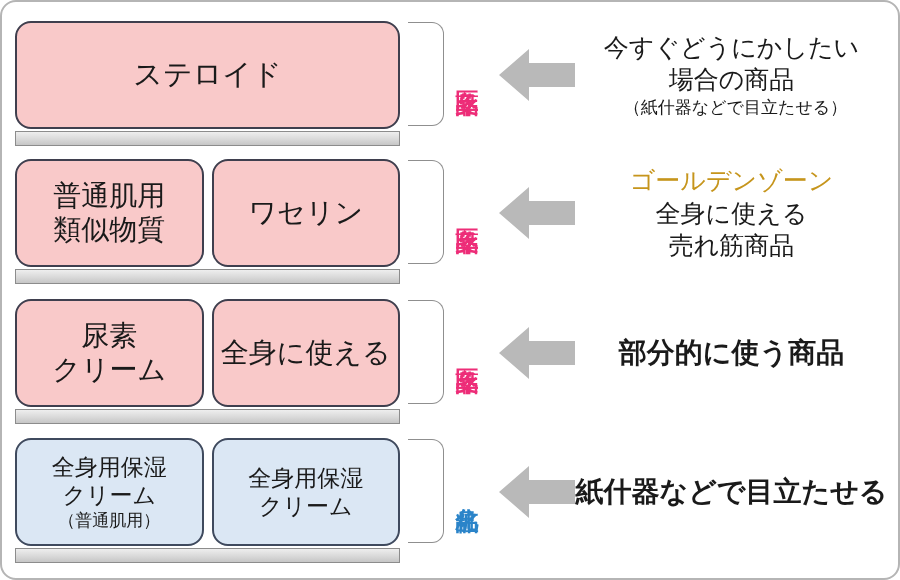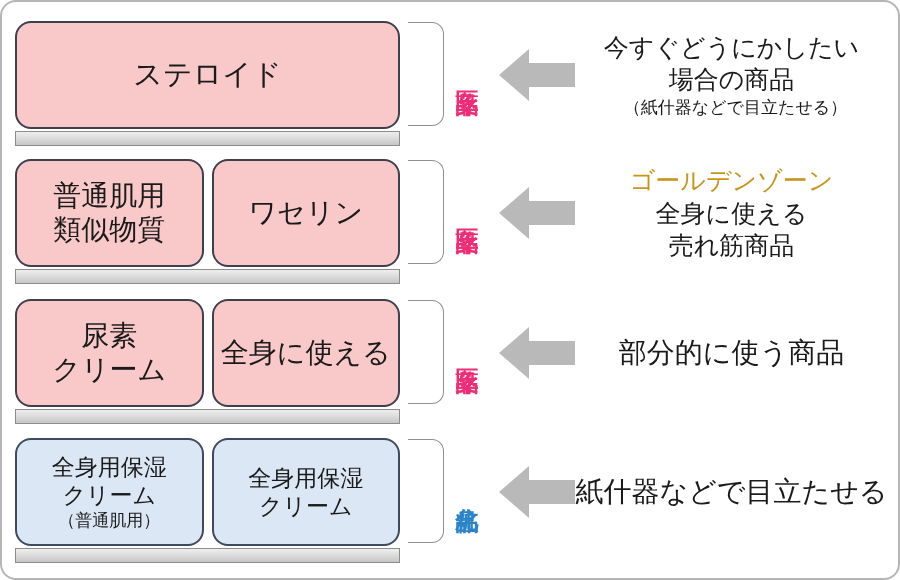--- a/index.html
+++ b/index.html
@@ -27,21 +27,21 @@
     writing-mode:vertical-rl;text-orientation:upright;font-size:23px;font-weight:600;line-height:1;letter-spacing:2px;}
   .cat-med{color:var(--medicine-label,#ed2d78);}
   .cat-cosme{color:var(--cosmetics-label,#2b84c9);}
 
   .arrowwrap{height:108px;flex:0 0 76px;margin-left:16px;display:flex;align-items:center;}
   .arrowwrap svg{color:var(--arrow,#b9b9b9);display:block;}
 
   .note{flex:1;height:108px;display:flex;flex-direction:column;align-items:center;justify-content:center;
     text-align:right;line-height:1.3;}
   .n-main{font-size:25px;font-weight:500;}
-  .n-big{font-size:28px;font-weight:400;}
+  .n-big{font-size:28px;font-weight:700;}
   .n-small{font-size:17px;font-weight:500;margin-top:1px;margin-left:8px;}
   .n-gold{font-size:25px;font-weight:400;color:var(--golden-zone,#c6951c);}
 </style>
 </head>
 <body>
 
 <div class="canvas">
 
   <div class="row r0">
     <div class="unit">

